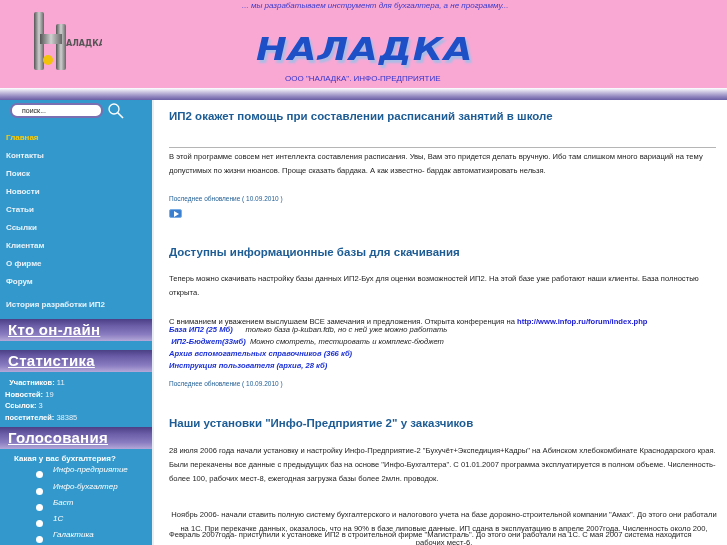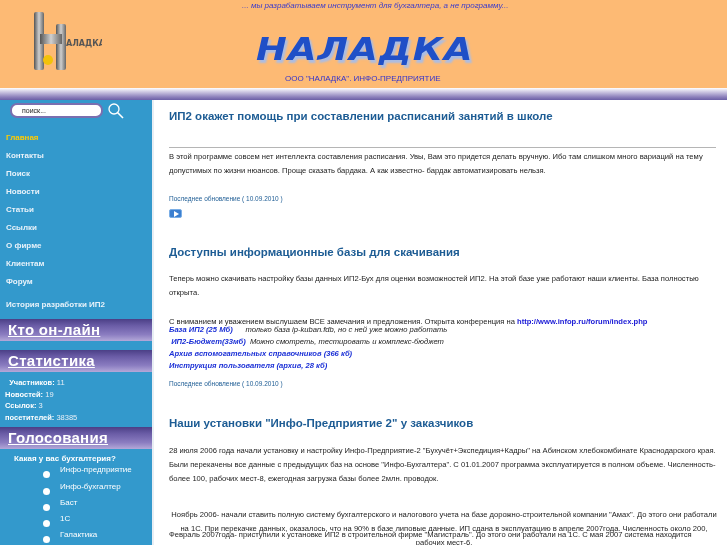--- a/index.html
+++ b/index.html
@@ -1,20 +1,20 @@
 <!DOCTYPE html>
 <html><head>
   <meta charset="utf-8">
   <style>
     * { box-sizing: border-box; margin: 0; padding: 0; }
     html, body { width: 727px; height: 545px; overflow: hidden; background: #ffffff; }
     body { font-family: "Liberation Sans", "DejaVu Sans", sans-serif; position: relative; }
 
     
-    .header { position: absolute; left: 0; top: 0; width: 727px; height: 88px; background: #fdba74; }
+    .header { position: absolute; left: 0; top: 0; width: 727px; height: 88px; background: #f9a8d4; }
     .logo { position: absolute; left: 30px; top: 10px; width: 72px; height: 62px; }
     .tagline { position: absolute; left: 0; top: 0; width: 727px; text-align: center; font-size: 8px; font-style: italic; color: #3a3acc; padding-left: 0; }
     .tagline span { position: absolute; left: 242px; top: 1px; white-space: nowrap; }
     .brand { position: absolute; left: 256px; top: 30px; font-size: 32px; font-weight: bold; font-style: italic; letter-spacing: 1px; color: #1f4fc7;
       text-shadow: 2px 3px 2px #a9bde6; font-family: "DejaVu Sans", sans-serif; transform: scaleX(1.15); transform-origin: left center; }
     .subtitle { position: absolute; left: 285px; top: 74px; font-size: 8px; color: #3333cc; white-space: nowrap; }
 
     .topbar { position: absolute; left: 0; top: 88px; width: 727px; height: 12px;
       background: linear-gradient(to bottom, #ffffff 0%, #c9c3e0 35%, #8c80bb 75%, #6b5fa6 100%); }
 
@@ -34,21 +34,21 @@
       background: linear-gradient(to bottom, #4b3f86 0%, #6a5ca6 30%, #8a7cc0 70%, #b3a8d8 100%);
       color: #ffffff; font-size: 15px; font-weight: bold; padding-left: 8px; line-height: 22px; letter-spacing: 0.3px; text-decoration: underline; }
 
     .stats { position: absolute; left: 5px; top: 377px; font-size: 7.5px; color: #ffffff; }
     .stats div { height: 11.5px; line-height: 11.5px; white-space: nowrap; }
     .stats b { font-weight: bold; }
     .stats .val { color: #e6eef6; }
 
     .poll { position: absolute; left: 0; top: 454px; width: 152px; }
     .poll-q { position: absolute; left: 14px; top: 0; font-size: 8px; font-weight: bold; color: #ffffff; white-space: nowrap; }
-    .poll-opt { position: absolute; left: 43px; height: 16px; font-size: 8px; color: #ffffff; white-space: nowrap; }
+    .poll-opt { position: absolute; left: 36px; height: 16px; font-size: 8px; color: #ffffff; white-space: nowrap; font-style: italic; }
     .poll-opt .radio { display: inline-block; width: 7px; height: 7px; border-radius: 50%; background: #ffffff; vertical-align: middle; margin-right: 10px; position: relative; top: 2px; }
     .poll-opt span.lbl { position: relative; top: -3px; }
 
     
     .main { position: absolute; left: 169px; top: 100px; width: 552px; }
     .art-title { position: absolute; left: 0; font-size: 11.5px; font-weight: bold; color: #1d5c94; white-space: nowrap; }
     .hr { position: absolute; left: 0; width: 547px; height: 1px; background: #b5b5b5; }
     .p { position: absolute; left: 0; width: 550px; font-size: 7.6px; color: #222; line-height: 13.8px; }
     .updated { position: absolute; left: 0; font-size: 6.5px; color: #1d5c94; white-space: nowrap; }
     .play-icon { position: absolute; left: 0; width: 13px; height: 9px; background: #3b7fd0; border-radius: 2px; border: 1px solid #7aaee6; }
@@ -95,22 +95,22 @@
     </svg>
   </div>
 
   <div class="nav">
     <a class="nav-item active">Главная</a>
     <a class="nav-item">Контакты</a>
     <a class="nav-item">Поиск</a>
     <a class="nav-item">Новости</a>
     <a class="nav-item">Статьи</a>
     <a class="nav-item">Ссылки</a>
+    <a class="nav-item">Клиентам</a>
     <a class="nav-item">О фирме</a>
-    <a class="nav-item">Клиентам</a>
     <a class="nav-item">Форум</a>
     <a class="nav-item history">История разработки ИП2</a>
   </div>
 
   <div class="module-head" style="top:219px;">Кто он-лайн</div>
   <div class="module-head" style="top:250px;">Статистика</div>
   <div class="module-head" style="top:327px;">Голосования</div>
 </div>
 
 <div class="stats">

